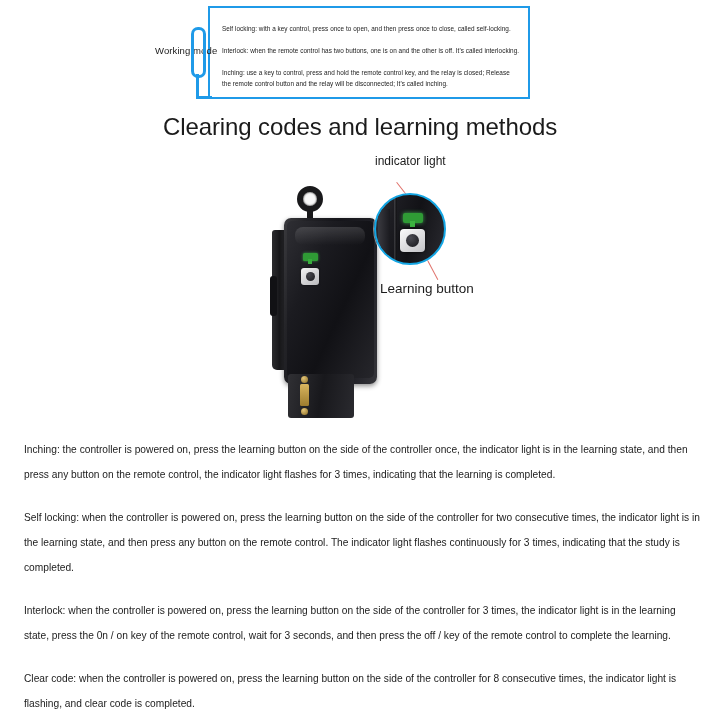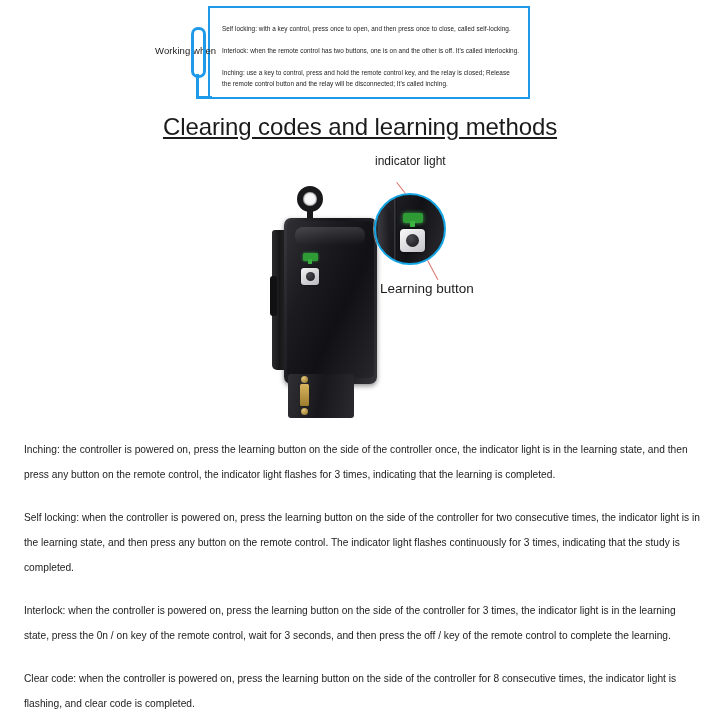--- a/index.html
+++ b/index.html
@@ -99,21 +99,20 @@
     position: absolute;
     left: 0;
     top: 113px;
     width: 720px;
     text-align: center;
     font-size: 24px;
     font-weight: 400;
     letter-spacing: -.1px;
     color: #1b1b1b;
     margin: 0;
-    text-decoration: underline;
   }
 
   
   #product-figure {
     position: absolute;
     left: 0;
     top: 150px;
     width: 720px;
     height: 280px;
   }
@@ -386,21 +385,21 @@
     margin: 0 0 18px 0;
     letter-spacing: .01px;
   }
   .instruction-para:last-child { margin-bottom: 11px; }
 </style>
 </head>
 <body>
 
 <section id="working-mode-section">
 
-  <div id="working-mode-label">Working when</div>
+  <div id="working-mode-label">Working mode</div>
 
   <div id="working-mode-bracket"></div>
 
   <div id="working-mode-connector-v"></div>
   <div id="working-mode-connector-h"></div>
 
   <div id="working-mode-box">
     <div id="working-mode-list">
       <p class="mode-line">Self locking: with a key control, press once to open, and then press once to close, called self-locking.</p>
       <p class="mode-line">Interlock: when the remote control has two buttons, one is on and the other is off. It's called interlocking.</p>

